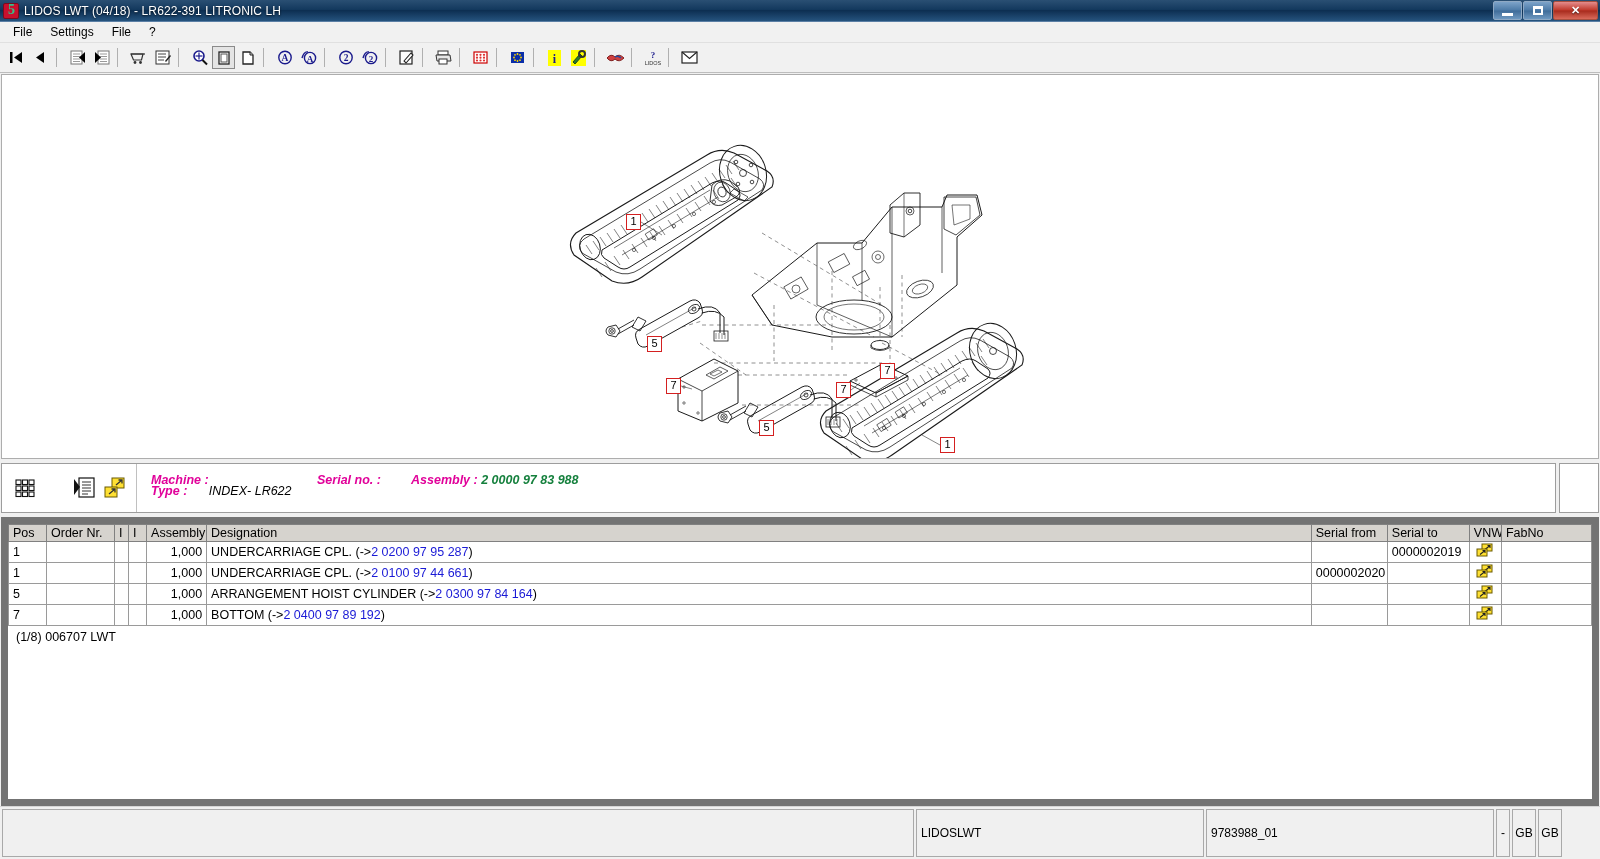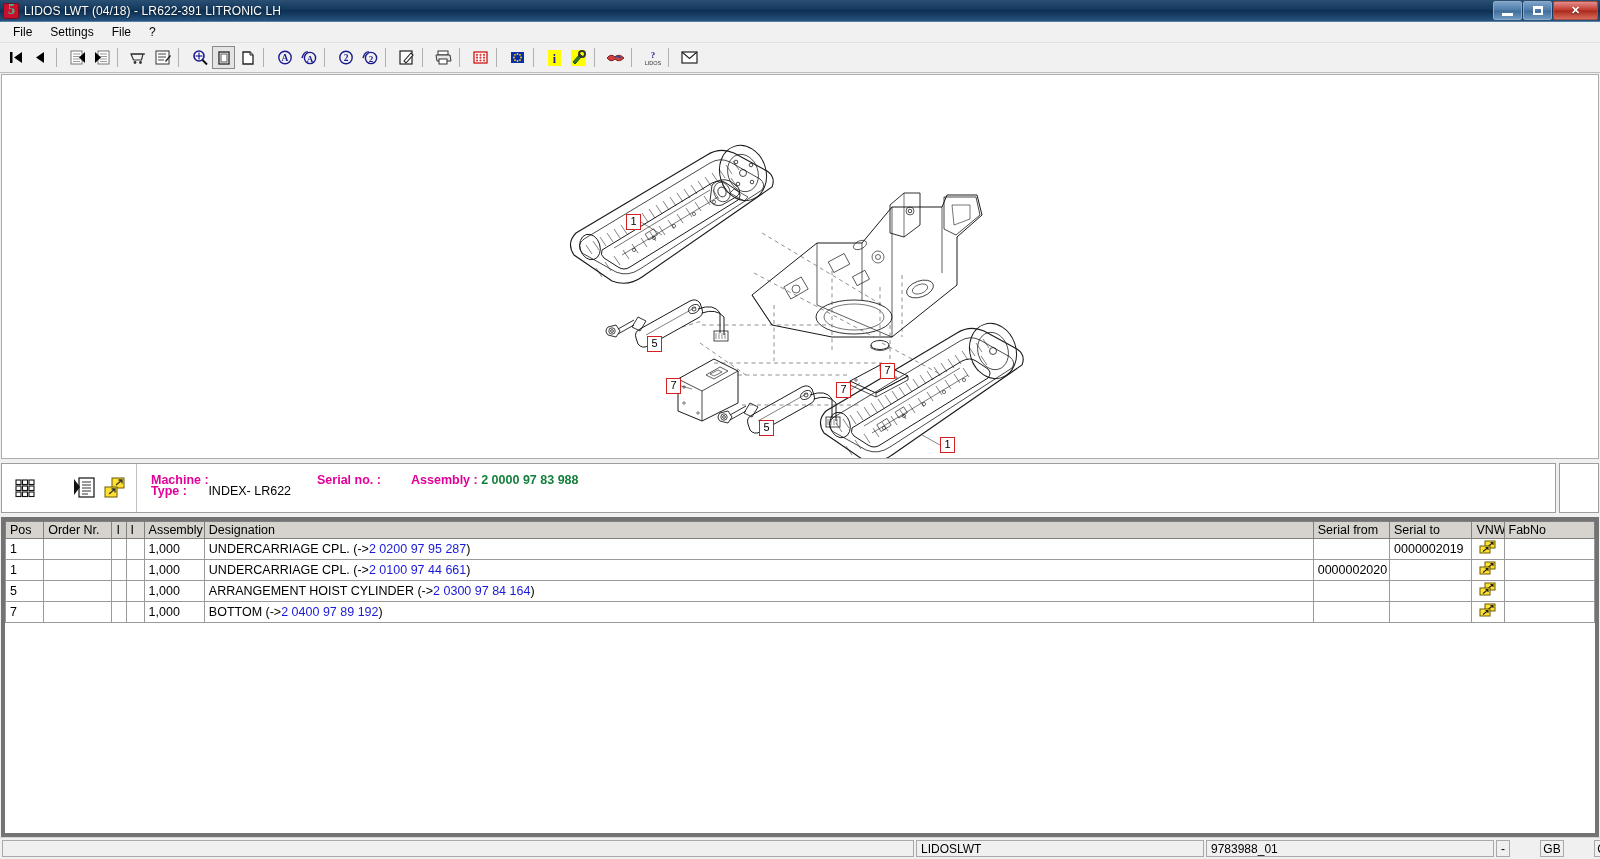--- a/index.html
+++ b/index.html
@@ -123,20 +123,21 @@
     display: flex;
     margin: 4px 1px 0 1px;
     gap: 3px;
   }
   .infobar {
     flex: 1 1 auto;
     border: 1px solid #9d9d9d;
     background: #ffffff;
     display: flex; align-items: stretch;
     position: relative;
+    font-style: italic;
   }
   .infobar-right {
     flex: 0 0 40px;
     border: 1px solid #9d9d9d;
     background: #ffffff;
   }
   .ib-icons {
     display: flex; align-items: center; gap: 4px;
     padding: 0 8px 0 10px;
     border-right: 1px solid #c0c0c0;
@@ -151,21 +152,21 @@
   }
   .ib-row { position: absolute; white-space: nowrap; }
   .ib-lbl { color: #e1029a; font-weight: bold; }
   .ib-val { color: #15803d; font-weight: bold; }
   .ib-val-norm { color: #000; }
 
   
   .table-wrap {
     flex: 1 1 auto;
     background: #ffffff;
-    border: 4px solid #737373;
+    border: 7px solid #737373;
     margin: 4px 1px 0 1px;
     overflow: hidden;
     position: relative;
   }
   table.parts {
     border-collapse: collapse;
     width: 100%;
     font-size: 12.5px;
     table-layout: fixed;
   }
@@ -182,21 +183,21 @@
   }
   table.parts td {
     border: 1px solid #9a9a9a;
     padding: 1px 4px;
     height: 18px;
     white-space: nowrap;
     overflow: hidden;
     background: #ffffff;
     vertical-align: middle;
   }
-  td.c-quantity, th.c-quantity { text-align: left; padding-right: 10px; }
+  td.c-quantity, th.c-quantity { text-align: right; padding-right: 10px; }
   td.c-vnw { text-align: center; padding: 0; background: #d6d3ce; }
   .desig-blue { color: #1a1ad6; }
   .footer-note {
     font-size: 12.5px;
     color: #000;
     padding: 4px 0 0 8px;
   }
 
   
   .statusbar {
@@ -205,30 +206,30 @@
     background: #f0f0f0;
     border-top: 1px solid #d5d5d5;
     padding: 2px 2px 2px 2px;
     gap: 2px;
   }
   .sb-cell {
     border: 1px solid #a9a9a9;
     background: #f0f0f0;
     font-size: 12px;
     display: flex; align-items: center;
-    padding: 0 4px;
+    padding: 16px 4px;
     color: #000;
     overflow: hidden;
     white-space: nowrap;
   }
   .sb-flex1 { flex: 0 0 912px; }
   .sb-flex2 { flex: 0 0 288px; }
   .sb-flex3 { flex: 0 0 288px; }
   .sb-sm { flex: 0 0 14px; justify-content: center; padding: 0; }
-  .sb-gb { flex: 0 0 24px; justify-content: center; padding: 0; margin-left: 28px; }
+  .sb-gb { flex: 0 0 24px; justify-content: center; padding: 0; }
 </style>
 </head>
 <body>
 
 <div id="app">
 
   <div class="titlebar">
     <div class="title-icon">
       <span class="five">5</span>
     </div>
@@ -907,20 +908,21 @@
           <td class="c-vnw"><svg width="18" height="15" viewBox="0 0 18 15">
                 <rect x="6" y="1" width="10" height="7" fill="#ffe033" stroke="#6a5a00"></rect>
                 <path d="M9 6.5 L14 2.5 M11.5 2.5 L14 2.5 L14 5" stroke="#222" stroke-width="1.1" fill="none"></path>
                 <rect x="1" y="6" width="10" height="7" fill="#ffe033" stroke="#6a5a00"></rect>
                 <path d="M4 11.5 L9 7.5 M6.5 7.5 L9 7.5 L9 10" stroke="#222" stroke-width="1.1" fill="none"></path>
               </svg></td>
           <td></td>
         </tr>
       </tbody>
     </table>
+    <div class="footer-note">(1/8) 006707 LWT</div>
   </div>
 
   <div class="statusbar">
     <div class="sb-cell sb-flex1"></div>
     <div class="sb-cell sb-flex2">LIDOSLWT</div>
     <div class="sb-cell sb-flex3">9783988_01</div>
     <div class="sb-cell sb-sm">-</div>
     <div class="sb-cell sb-gb">GB</div>
     <div class="sb-cell sb-gb">GB</div>
   </div>

